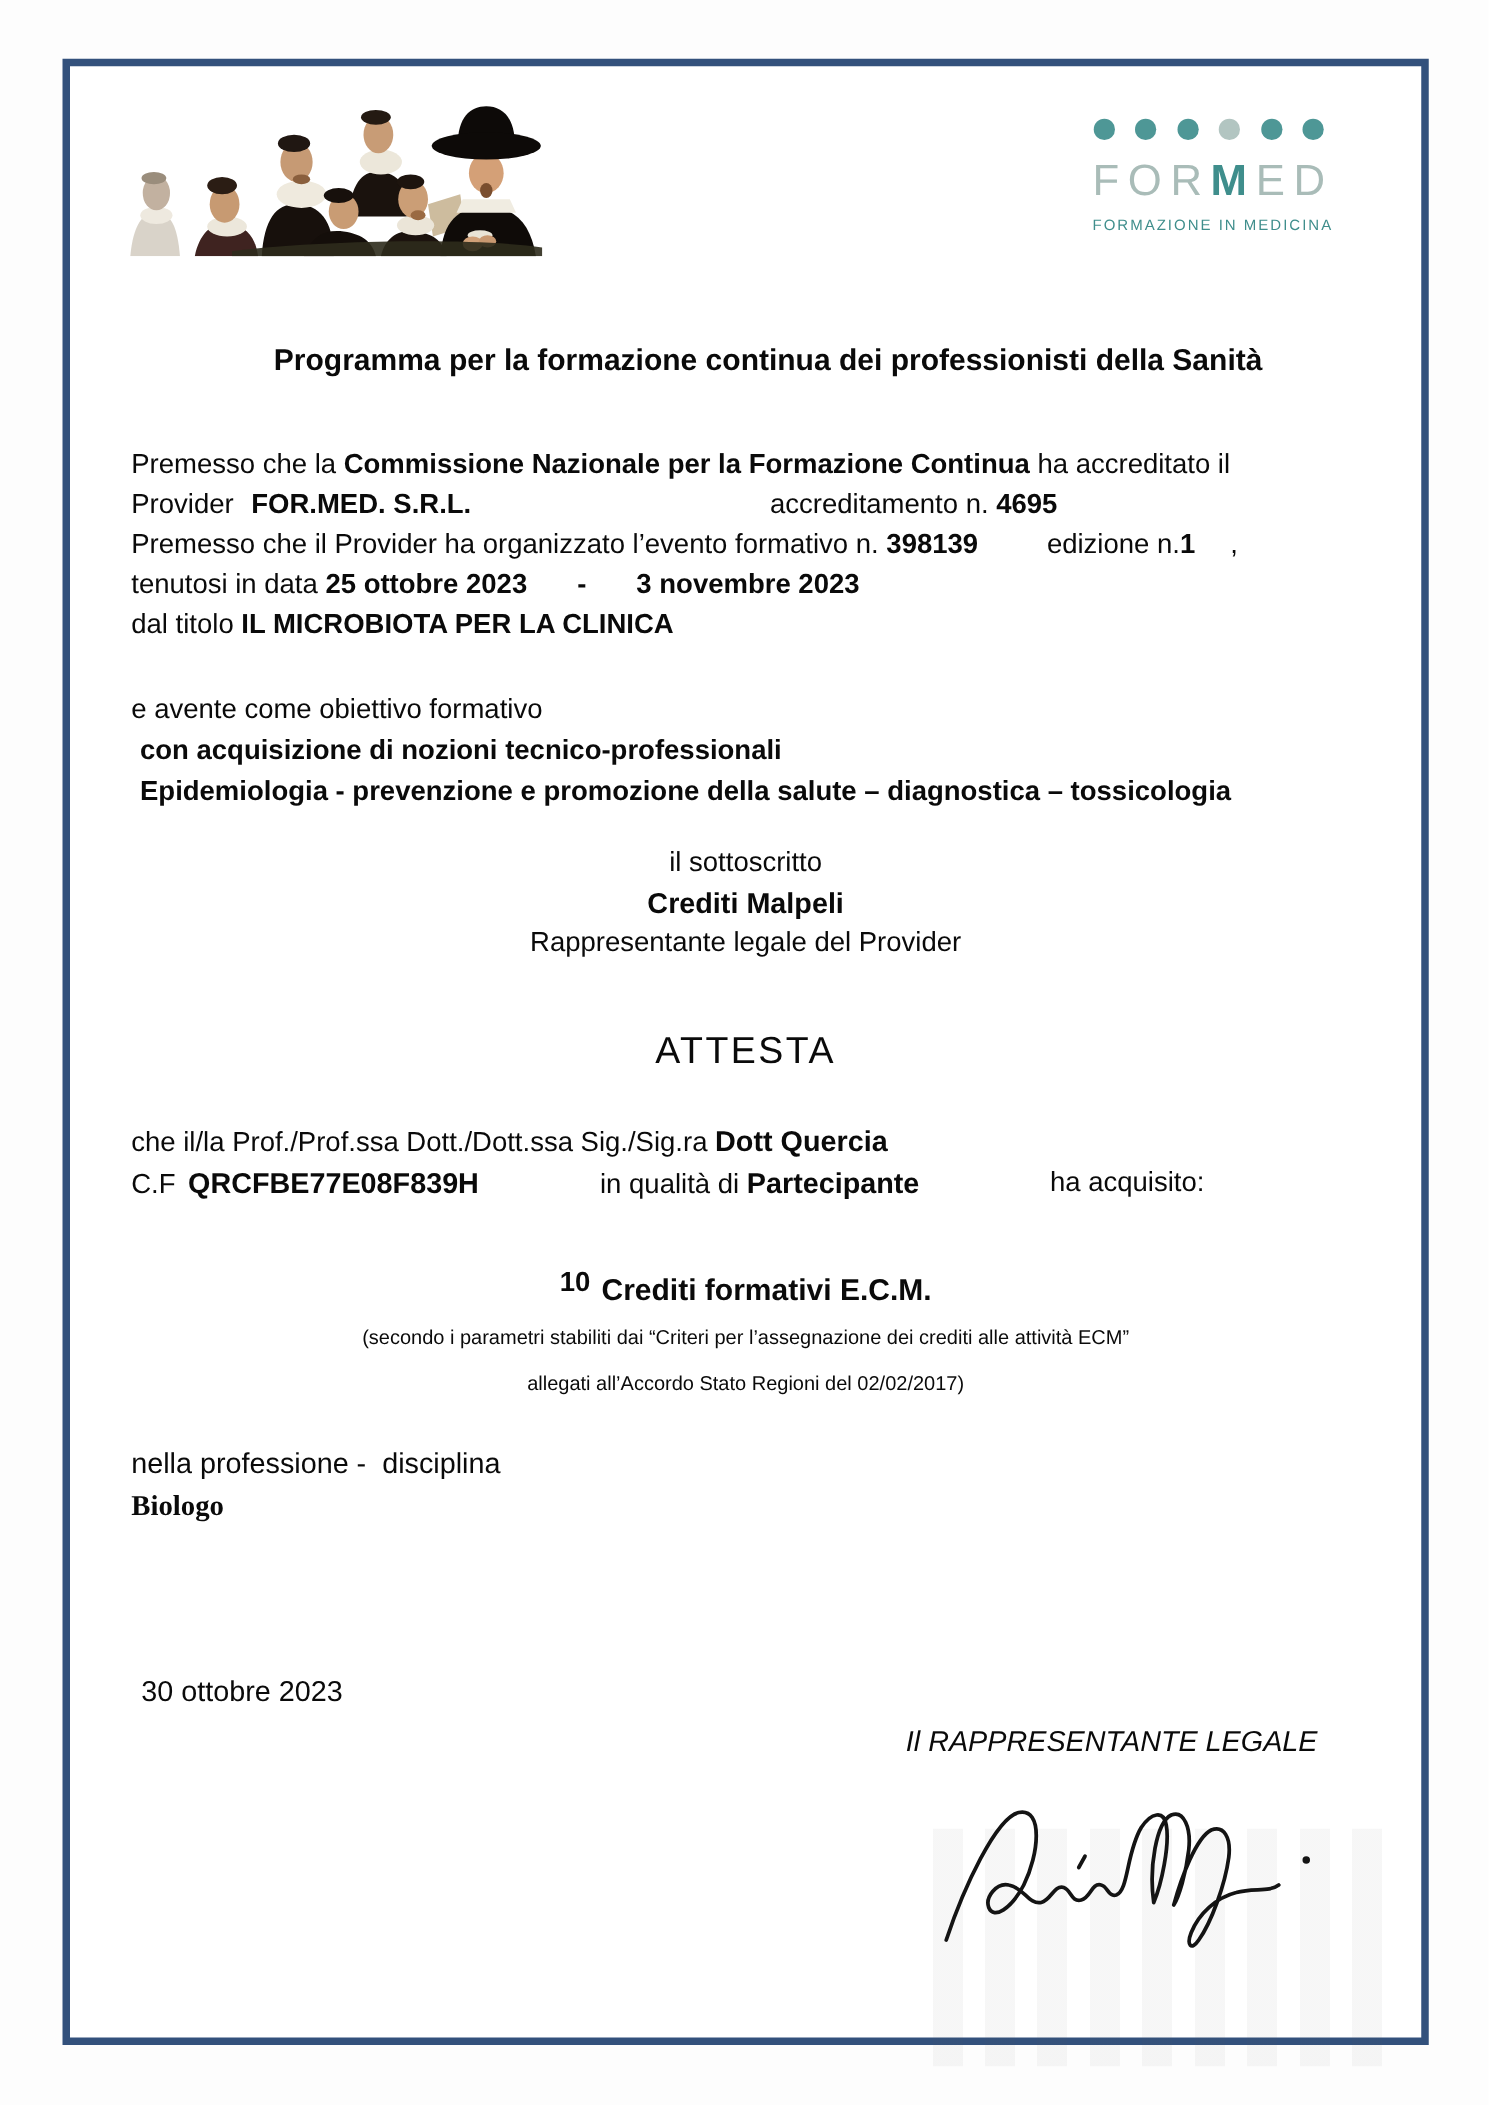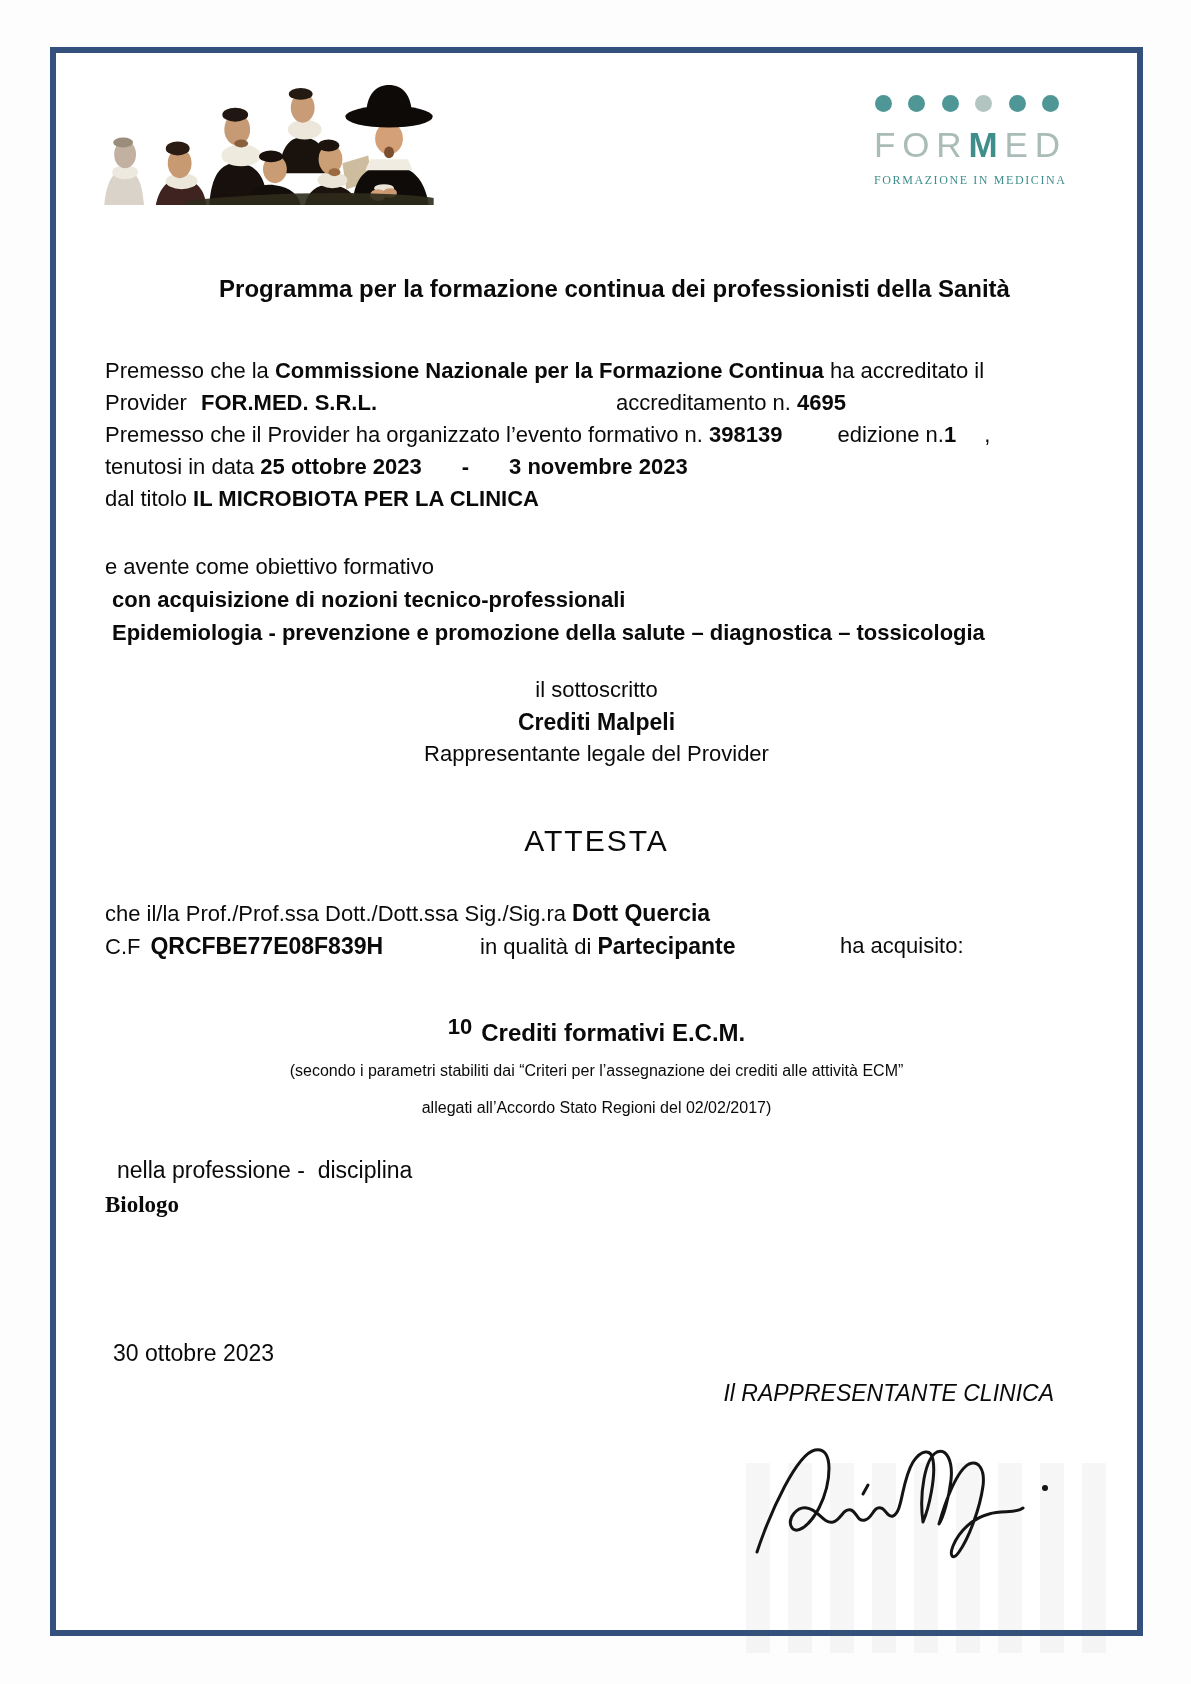--- a/index.html
+++ b/index.html
@@ -15,28 +15,28 @@
   
   .painting { position:absolute; left:39px; top:25px; width:340px; height:127px; }
   .logo { position:absolute; left:818px; top:42px; width:186px; }
   .logo-dots { display:flex; justify-content:space-between; width:184px; margin-left:1px; }
   .logo-dots .dot { width:17px; height:17px; border-radius:50%; background:var(--dot-teal,#4e9796); }
   .logo-dots .dot.light { background:var(--dot-light,#b2c5c1); }
   .logo-letters { display:flex; justify-content:space-between; width:186px; margin-top:14px;
     font-size:35px; font-weight:400; color:var(--letter-light,#a9bcb8); line-height:38px; }
   .logo-letters .dk { color:var(--teal,#3f8e8c); font-weight:700; }
   .logo-tagline { margin-top:9px; font-size:12px; letter-spacing:1.6px; white-space:nowrap;
-    color:var(--teal,#4f9795); font-weight:400;font-family:Liberation Serif, serif; }
+    color:var(--teal,#4f9795); font-weight:400; }
 
   
   .title { left:0; right:0; top:222px; text-align:center; font-size:24px; font-weight:700;padding-left:36px; }
   .bodytxt { font-size:22px; }
   .b { font-weight:700; }
   .line { height:32px; line-height:32px; white-space:nowrap; }
-  .prewrap { white-space:pre-wrap;margin-left:12px; }
+  .prewrap { white-space:pre-wrap; }
   .sp10 { display:inline-block; width:10px; }
   .sp28 { display:inline-block; width:28px; }
   .sp40 { display:inline-block; width:40px; }
   .sp55 { display:inline-block; width:55px; }
   .center { left:0; right:0; text-align:center; }
   .attesta { font-size:30px; font-weight:400; letter-spacing:2px; }
   .credits-num { font-size:22px; font-weight:700; position:relative; top:-7px; margin-right:9px; }
   .credits-label { font-size:24px; font-weight:700; }
   .note { font-size:16px; }
   .legalrep { font-style:italic; font-size:23px; }
@@ -152,21 +152,21 @@
     </div>
 
     <div class="abs center" style="top:966px;"><span class="credits-num">10</span><span class="credits-label">Crediti formativi E.C.M.</span></div>
     <div class="abs center note" style="top:1009px;">(secondo i parametri stabiliti dai “Criteri per l’assegnazione dei crediti alle attività ECM”</div>
     <div class="abs center note" style="top:1046px;">allegati all’Accordo Stato Regioni del 02/02/2017)</div>
 
     <div class="abs bodytxt prewrap" style="left:49px; top:1104px; font-size:23px;">nella professione -  disciplina</div>
     <div class="abs b" style="left:49px; top:1139px; font-size:23px;font-family:Liberation Serif, serif;">Biologo</div>
 
     <div class="abs bodytxt" style="left:57px; top:1287px; font-size:23px;">30 ottobre 2023</div>
-    <div class="abs legalrep" style="right:83px; top:1327px; text-align:right;">Il RAPPRESENTANTE CLINICA</div>
+    <div class="abs legalrep" style="right:83px; top:1327px; text-align:right;">Il RAPPRESENTANTE LEGALE</div>
 
     <div class="wm-stripes"></div>
 
     <svg class="abs" style="left:689px; top:1357px;" width="320" height="200" viewBox="0 0 320 200" aria-hidden="true">
       <g fill="none" stroke="#141414" stroke-width="3" stroke-linecap="round" stroke-linejoin="round">
         <path d="M12,142 C26,100 52,44 70,40 C90,36 86,74 74,98 C64,117 50,126 46,116 C43,108 52,96 62,98 C74,100 78,114 88,112 C96,110 98,98 106,100 C112,102 112,112 120,110 C128,108 128,96 136,98 C141,99 142,108 148,106 C158,102 156,72 168,52 C176,40 186,38 188,50 C191,66 184,98 178,112 C174,84 180,48 192,42 C202,38 208,52 206,70 C204,88 198,108 194,114 C200,92 212,60 224,54 C234,50 240,60 238,76 C235,98 224,128 214,142 C208,151 204,146 208,136 C214,121 228,108 244,104 C258,100 270,104 278,98"></path>
         <path d="M118,84 L123,75"></path>
       </g>
       <circle cx="300" cy="78" r="3" fill="#141414"></circle>
     </svg>

